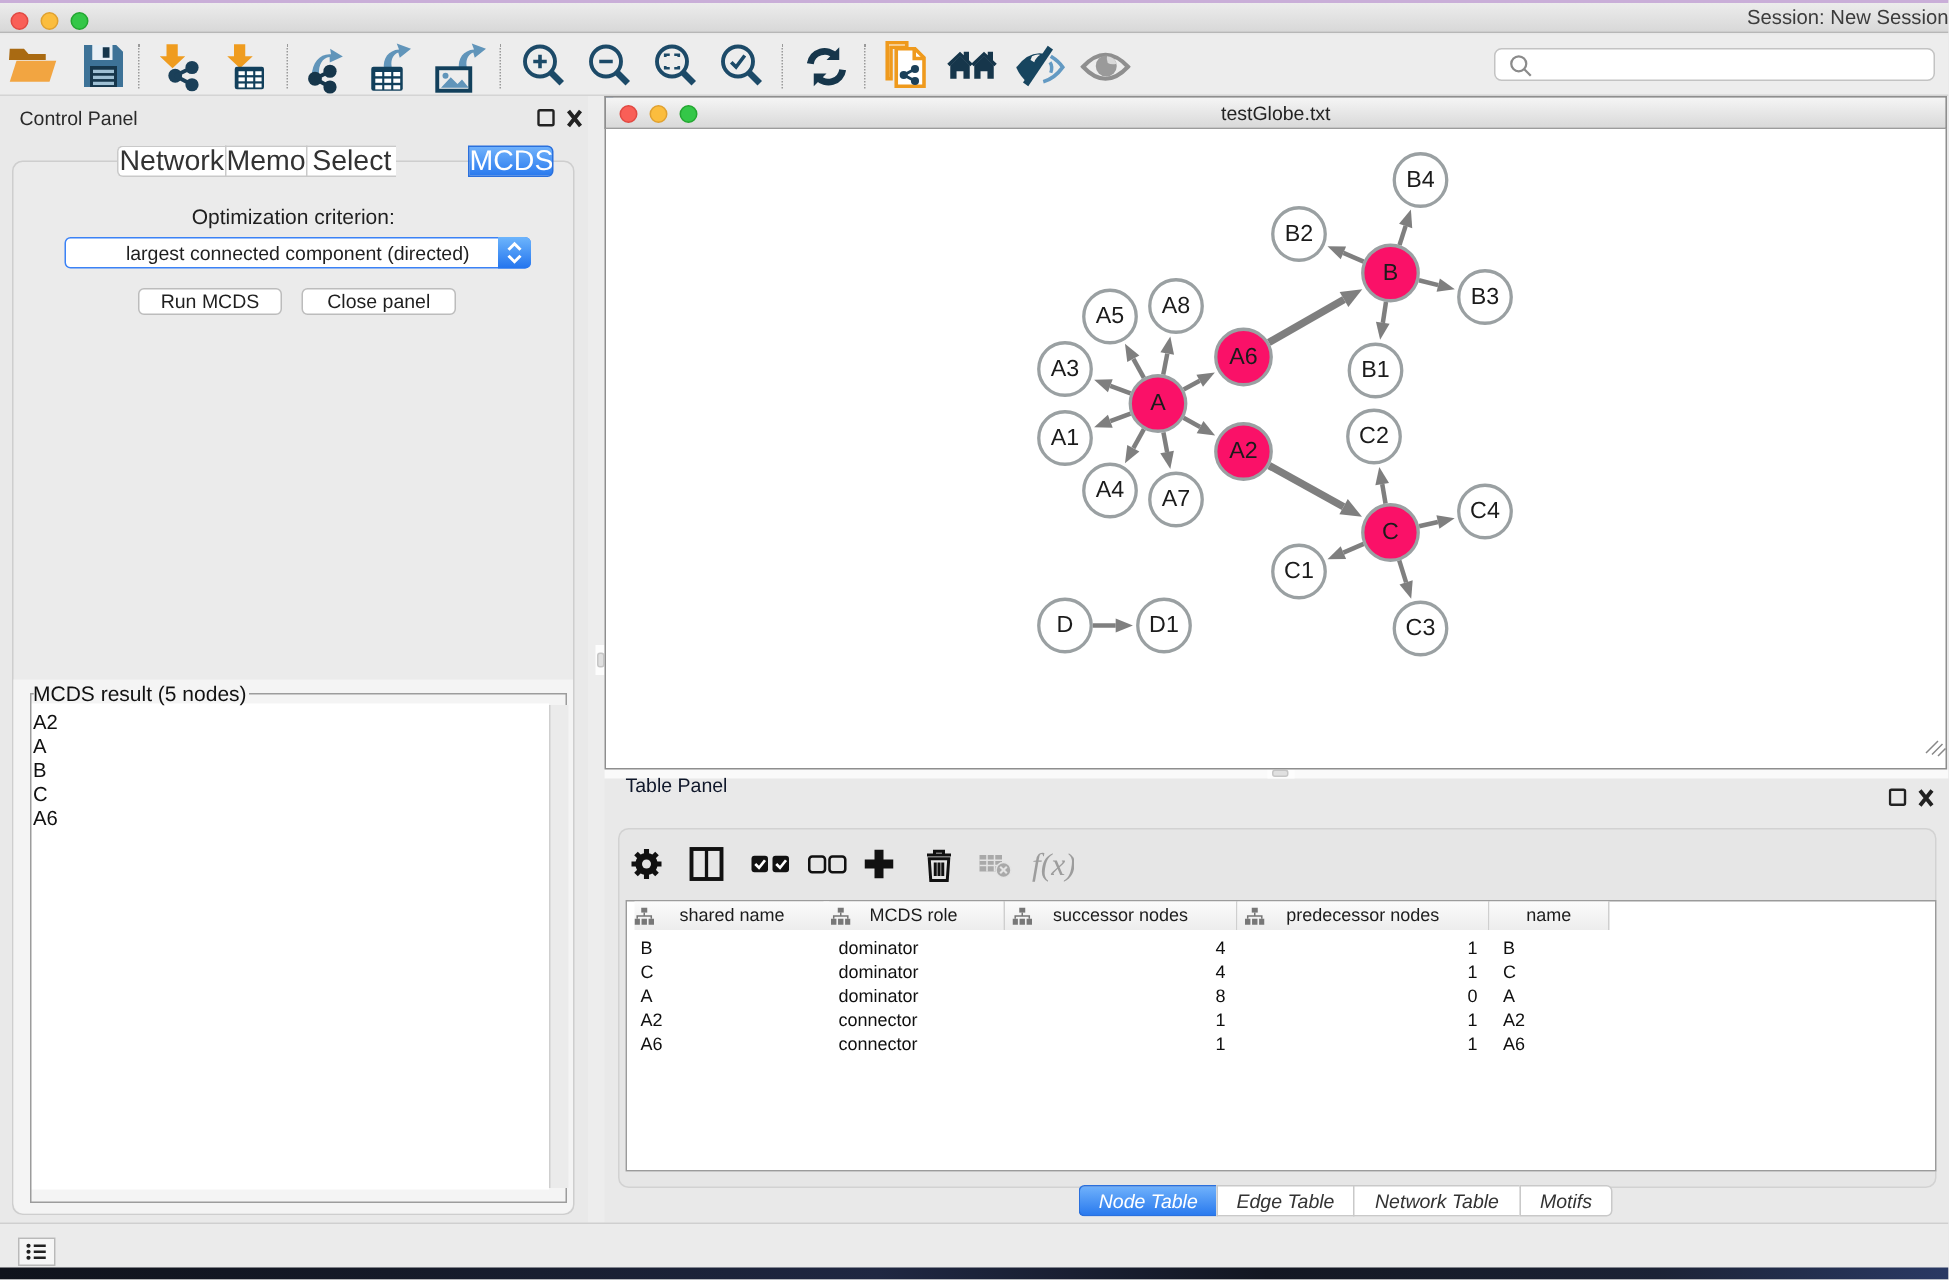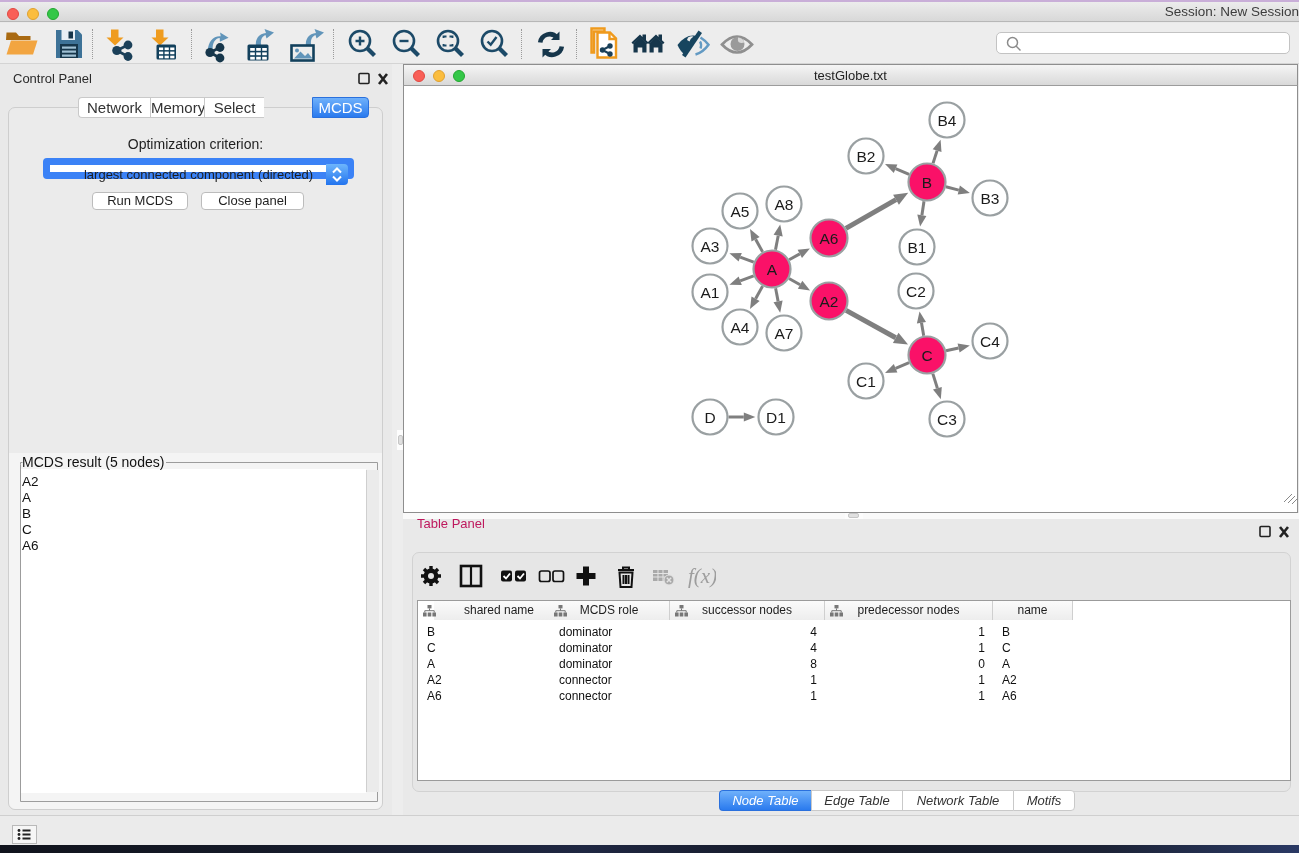--- a/index.html
+++ b/index.html
@@ -14,45 +14,45 @@
 .tl { position:absolute; width:12px; height:12px; border-radius:50%; top:6px; }
 
 #toolbar { left:0; top:23px; width:1299px; height:41px; background:#ededed; border-bottom:1px solid #d4d4d4; }
 .sep { position:absolute; top:6px; height:30px; width:0; border-left:1px dotted #9a9a9a; }
 .ticon { position:absolute; top:4px; }
 #searchbox { position:absolute; left:996px; top:9px; width:294px; height:22px; background:#fff;
   border:1px solid #c3c3c3; border-radius:5px; }
 
 #cp-title { left:13px; top:71px; font-size:13px; color:#2a2a2a; }
 .winbtns { position:absolute; }
-#cp-tabs { left:78px; top:97px; height:21px; display:flex; font-size:15px; color:#333; }
+#cp-tabs { left:78px; top:97px; height:21px; display:flex; font-size:19px; color:#333; }
 .tabseg { flex:none; background:#fff; border:1px solid #c9c9c9; border-right:none; line-height:19px; text-align:center; white-space:nowrap; overflow:hidden; }
 .tabseg.first { border-radius:4px 0 0 4px; }
 .tabseg.last  { border-radius:0 4px 4px 0; border-right:1px solid #c9c9c9; }
 .tabseg.sel { background:linear-gradient(#6fb1fb,#2a7aee); color:#fff; border-color:#2a70dd;margin-left:48px; }
 #cp-box { left:8px; top:107px; width:375px; height:703px; background:#ebebeb; border:1px solid #cecece; border-radius:7px; }
 #opt-label { left:0px; top:136px; width:391px; text-align:center; font-size:14px; color:#1f1f1f; }
-#cp-select { left:43px; top:158px; width:311px; height:21px; background:#fff; border:7px solid #3b82f6; border-radius:4px;
+#cp-select { left:43px; top:158px; width:311px; height:21px; background:#fff; border:1px solid #3b82f6; border-radius:4px;
   font-size:13px; color:#1f1f1f; text-align:center; line-height:19px; }
 #cp-select .step { position:absolute; right:-1px; top:-1px; width:22px; height:21px; border-radius:0 4px 4px 0;
   background:linear-gradient(#6db5fc,#2374ee); }
 .btn { position:absolute; height:18px; background:#fff; border:1px solid #bcbcbc; border-radius:4px;
   font-size:13px; color:#1f1f1f; text-align:center; line-height:16px; }
 
 #cp-lower { left:9px; top:453px; width:373px; height:356px; background:#f4f4f4; border-radius:0 0 7px 7px; }
 #mcds-inner { left:20px; top:469px; width:346px; height:324px; background:#fff; }
 #mcds-legend { left:22px; top:454px; font-size:14px; color:#111; z-index:3;}
 #mcds-scroll { left:366px; top:470px; width:13px; height:322px; background:#ebebeb; border-left:1px solid #cfcfcf; }
 .mcds-item { position:absolute; left:22px; font-size:13.5px; color:#111; }
 
 #net-win { left:403px; top:64px; width:895px; height:449px; border:1px solid #8e8e8e; background:#fff; }
 #net-title { left:403px; top:64px; width:895px; height:22px; background:linear-gradient(#f5f5f5,#d9d9d9);
   border:1px solid #8e8e8e; border-bottom:1px solid #9c9c9c; font-size:13px; color:#222; text-align:center; line-height:21px; }
 
-#tp-title { left:417px; top:516px; font-size:13px; color:#be185d; }
+#tp-title { left:417px; top:516px; font-size:13px; color:#0f172a; }
 #tp-box { left:412px; top:552px; width:879px; height:240px; background:#e6e6e6; border:1px solid #d2d2d2; border-radius:7px; }
 #tp-table { left:417px; top:600px; width:874px; height:181px; background:#fff; border:1px solid #9b9b9b; }
 .th { position:absolute; top:0; height:19px; background:linear-gradient(#fbfbfb,#ededed); border-right:1px solid #cfcfcf;
   font-size:12px; color:#1d1d1d; text-align:center; line-height:18px; }
 .td { position:absolute; font-size:12px; color:#101010; height:16px; line-height:16px; }
 #tp-tabs { left:671px; top:790px; height:21px; display:flex; font-size:13px; color:#333;font-style:italic; }
 
 #statusbar { left:0; top:815px; width:1299px; height:30px; background:#ebebeb; border-top:1px solid #cfcfcf; }
 #listbtn { position:absolute; left:12px; top:9px; width:25px; height:19px; background:#f6f6f6; border:1px solid #b9b9b9; }
 #membtn { position:absolute; right:6px; top:7px; width:86px; height:21px; background:#fdfdfd; border:1px solid #c9c9c9;
@@ -396,21 +396,21 @@
           <path d="M237 12.5 h15 M237 16 h15 M242 9 v11 M247 9 v11"></path>
         </g>
       <circle cx="253" cy="19" r="5" fill="#a9a9a9" stroke="#e4e4e4" stroke-width="1"></circle>
       <path d="M250.8 16.8 l4.4 4.4 M255.2 16.8 l-4.4 4.4" stroke="#e4e4e4" stroke-width="1.4"></path>
     </g>
 
     <text x="272" y="22" font-family="Liberation Serif, serif" font-style="italic" font-size="21" fill="#9d9d9d">f(x)</text>
   </svg>
 </div>
 <div class="abs" id="tp-table">
-  <div class="th" style="left:16px;width:131px">shared name</div>
+  <div class="th" style="left:5px;width:131px">shared name</div>
   <div class="th" style="left:131px;width:121px">MCDS role</div>
   <div class="th" style="left:252px;width:155px">successor nodes</div>
   <div class="th" style="left:407px;width:168px">predecessor nodes</div>
   <div class="th" style="left:575px;width:80px;border-right:1px solid #cfcfcf">name</div>
   <svg class="thico" style="position:absolute;left:5px;top:4px" width="13" height="12" viewBox="0 0 13 12">
       <g fill="#777">
         <rect x="4.5" y="0" width="4" height="3.4"></rect>
         <rect x="0" y="7.5" width="3.6" height="4"></rect>
         <rect x="4.7" y="7.5" width="3.6" height="4"></rect>
         <rect x="9.4" y="7.5" width="3.6" height="4"></rect>

